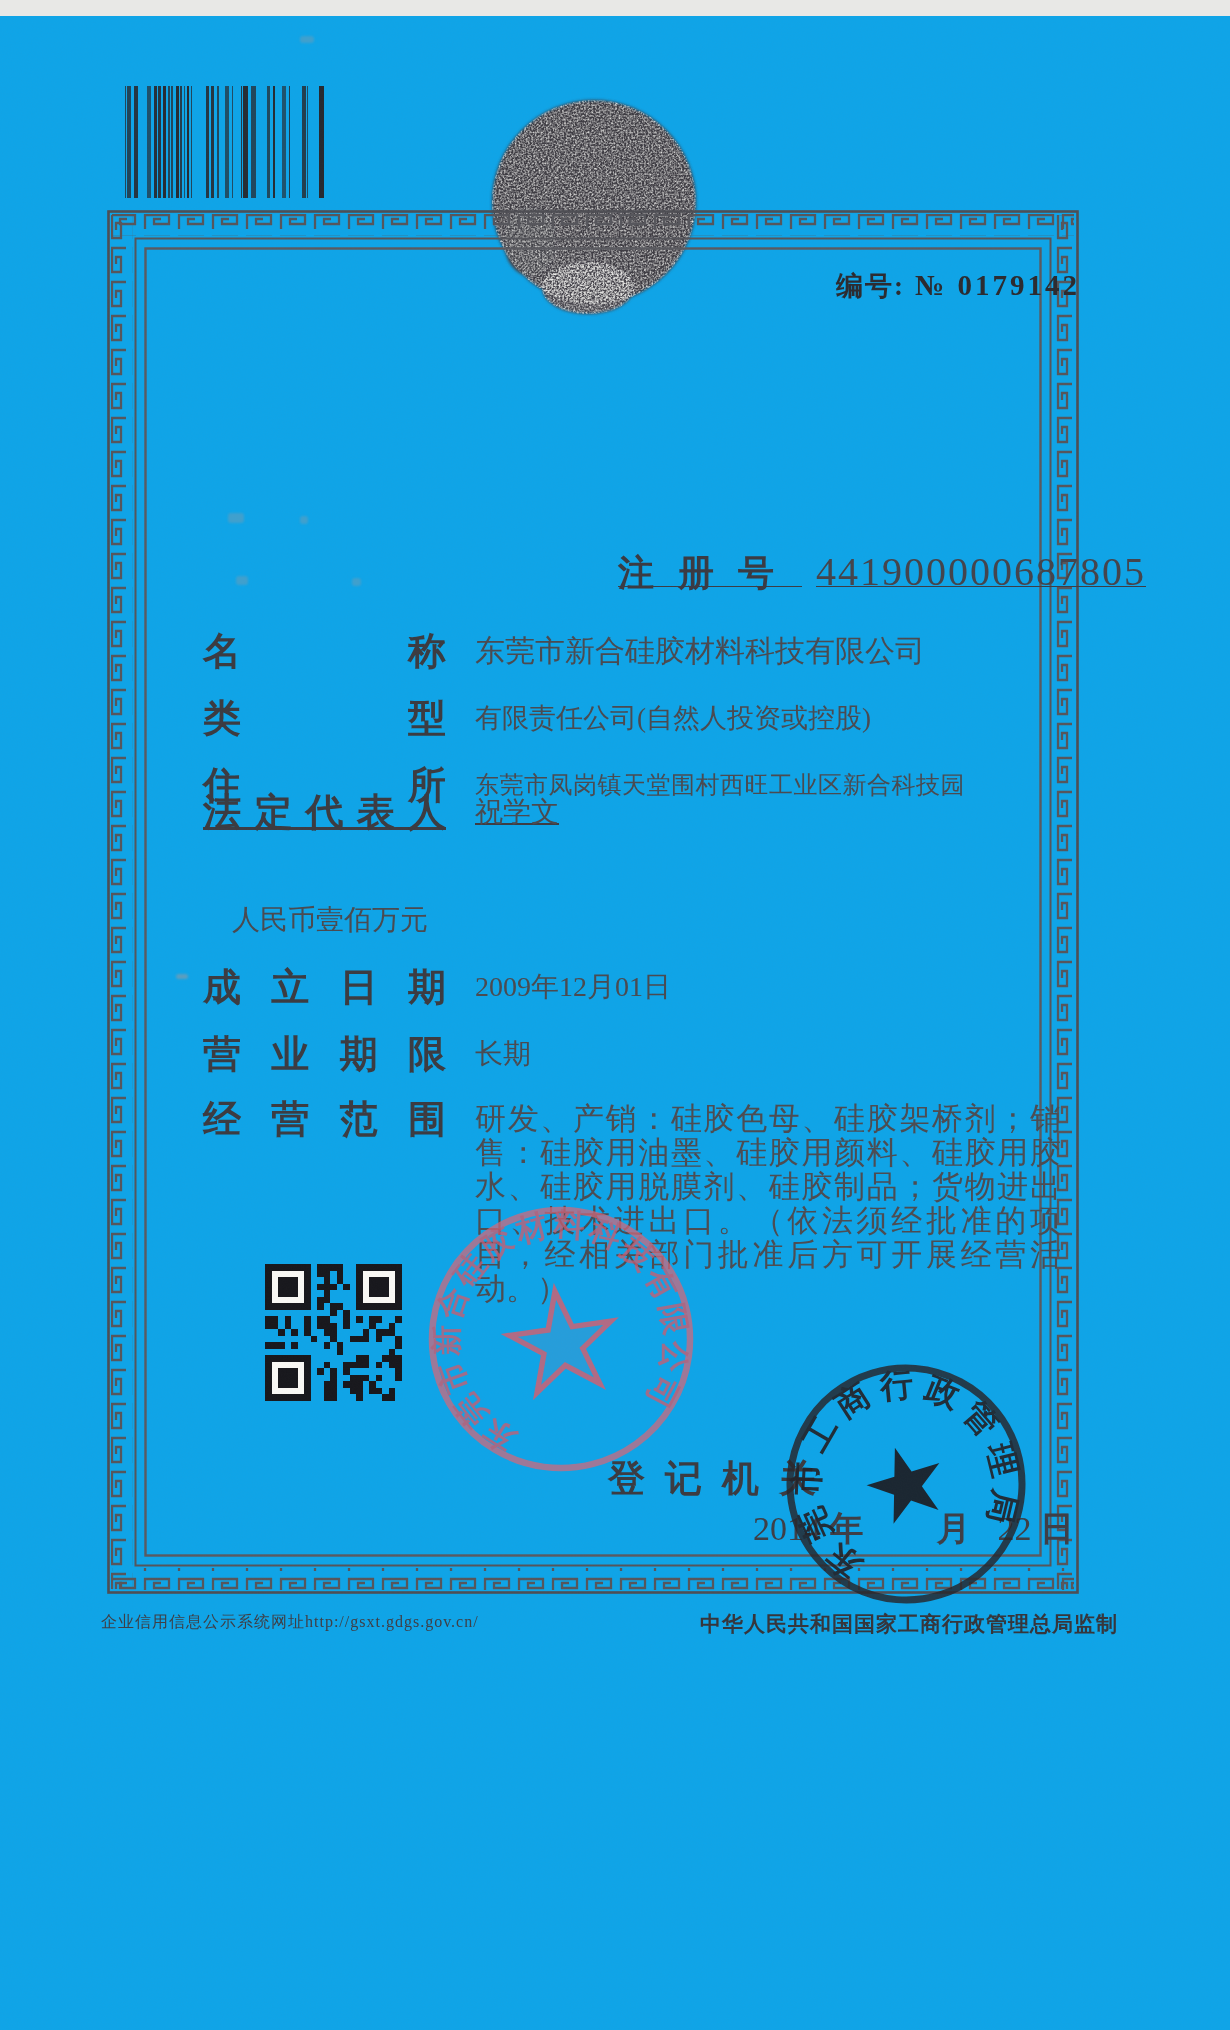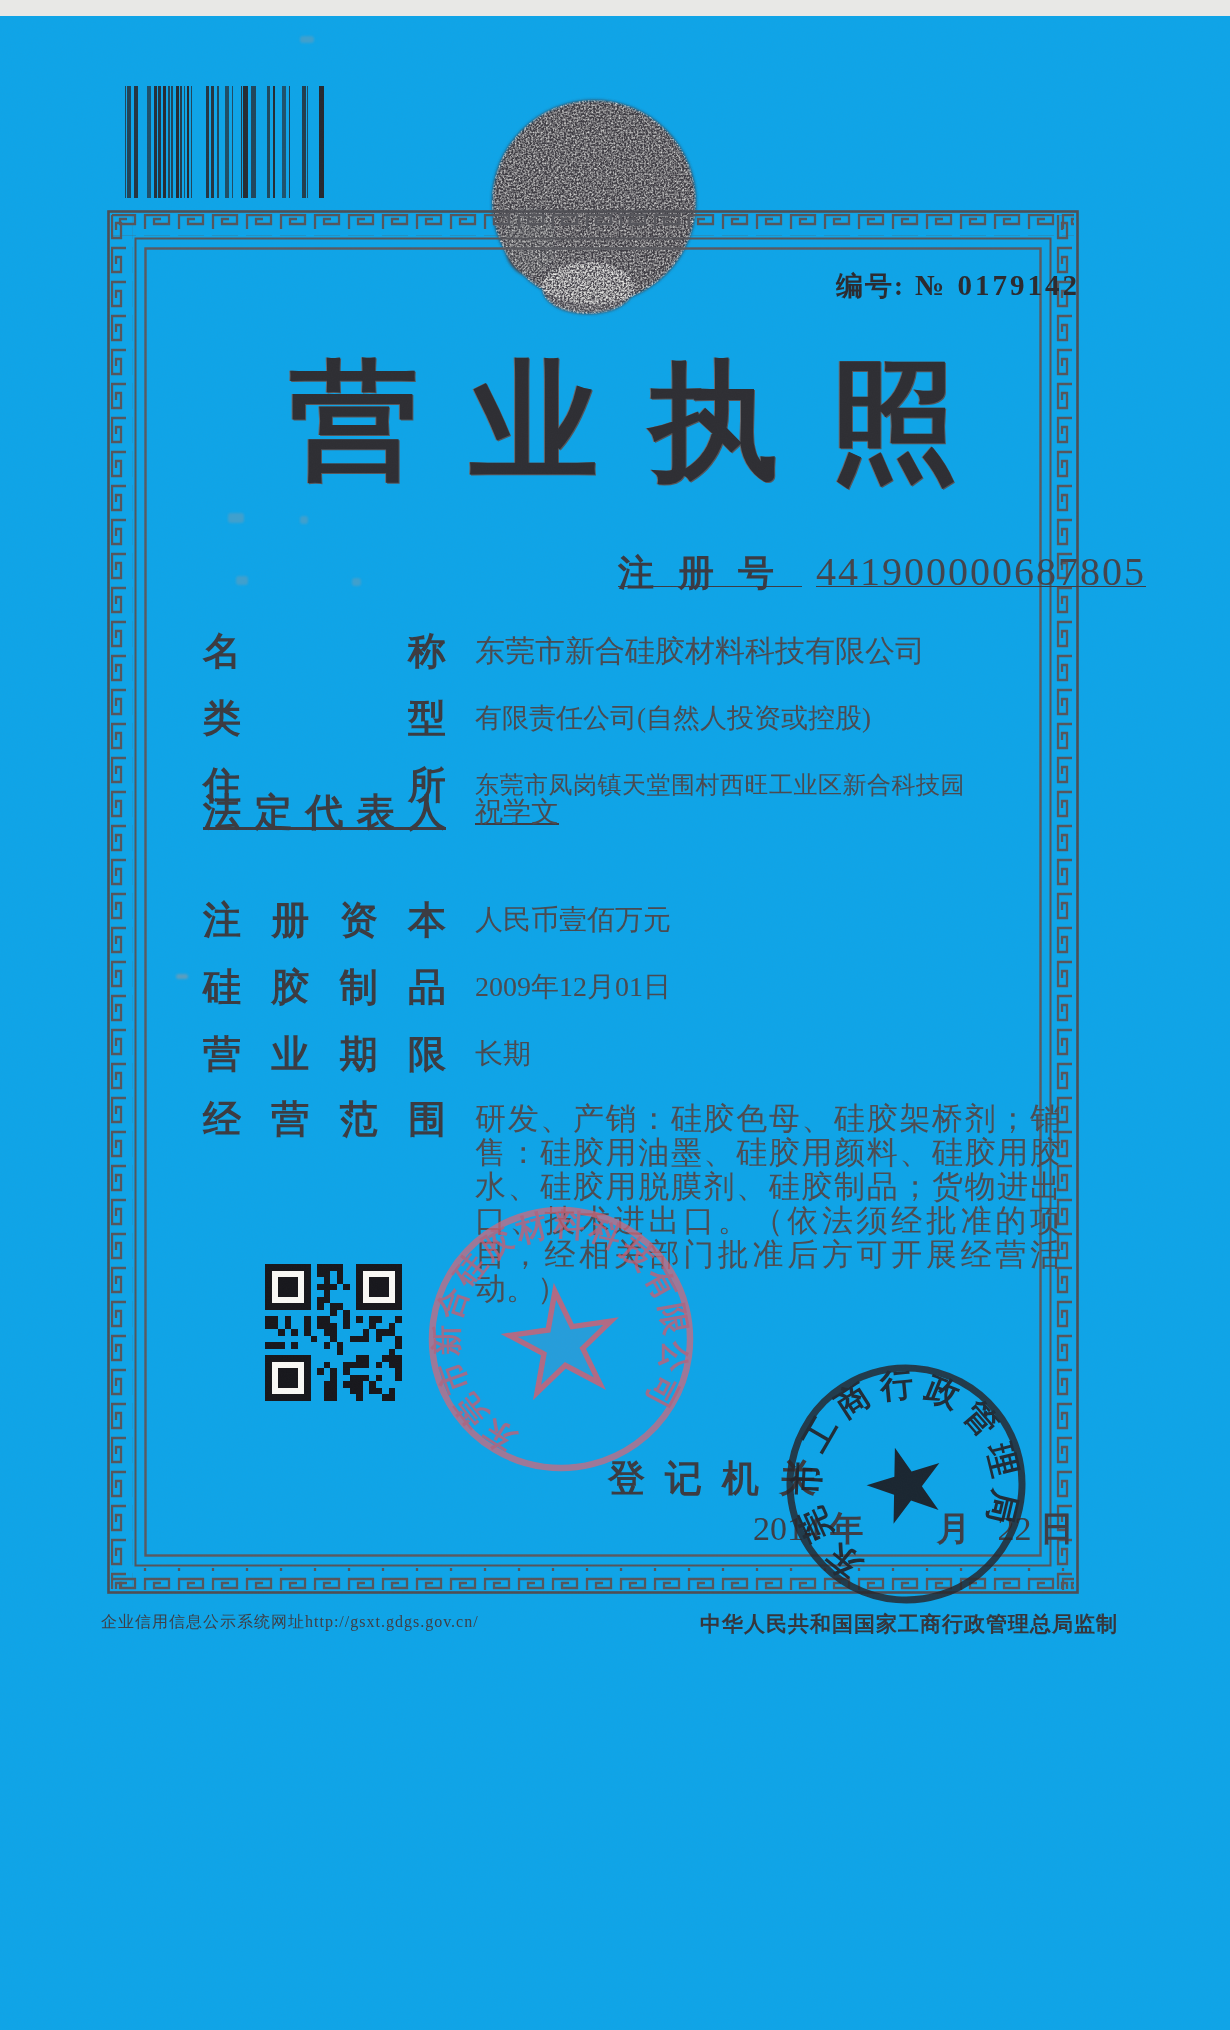--- a/index.html
+++ b/index.html
@@ -134,21 +134,20 @@
     <rect x="4" y="5" width="22" height="1374" fill="url(#meanderV)"></rect>
     <rect x="946" y="5" width="22" height="1374" fill="url(#meanderV)"></rect>
     <rect x="28.5" y="28.5" width="915" height="1327" fill="none" stroke="#55555b" stroke-width="2"></rect>
     <rect x="38.5" y="38.5" width="895" height="1307" fill="none" stroke="#5a5a60" stroke-width="2.4"></rect>
   </svg>
 
   <div class="serial">
     <span>编号:</span><span class="no">№ 0179142</span>
   </div>
 
-  <div class="title">营业执照</div>
 
   <div class="regrow">
     <span class="rl">注册号</span>
     <span class="rn">441900000687805</span>
   </div>
 
   <div class="row r2">
     <div class="f-label">类型</div>
     <div class="f-value v-27">有限责任公司(自然人投资或控股)</div>
   </div>
@@ -158,25 +157,24 @@
   </div>
   <div class="row r3">
     <div class="f-label">住所</div>
     <div class="f-value v-24">东莞市凤岗镇天堂围村西旺工业区新合科技园</div>
   </div>
   <div class="row r4">
     <div class="f-label">法定代表人</div>
     <div class="f-value">祝学文</div>
   </div>
   <div class="row r5">
-    <div class="f-label">注册资本</div>
     <div class="f-value">人民币壹佰万元</div>
   </div>
   <div class="row r6">
-    <div class="f-label">硅胶制品</div>
+    <div class="f-label">成立日期</div>
     <div class="f-value">2009年12月01日</div>
   </div>
   <div class="row r7">
     <div class="f-label">营业期限</div>
     <div class="f-value">长期</div>
   </div>
   <div class="row r8">
     <div class="f-label">经营范围</div>
     <div class="f-value v-scope">研发、产销：硅胶色母、硅胶架桥剂；销售：硅胶用油墨、硅胶用颜料、硅胶用胶水、硅胶用脱膜剂、硅胶制品；货物进出口、技术进出口。（依法须经批准的项目，经相关部门批准后方可开展经营活动。）</div>
   </div>

